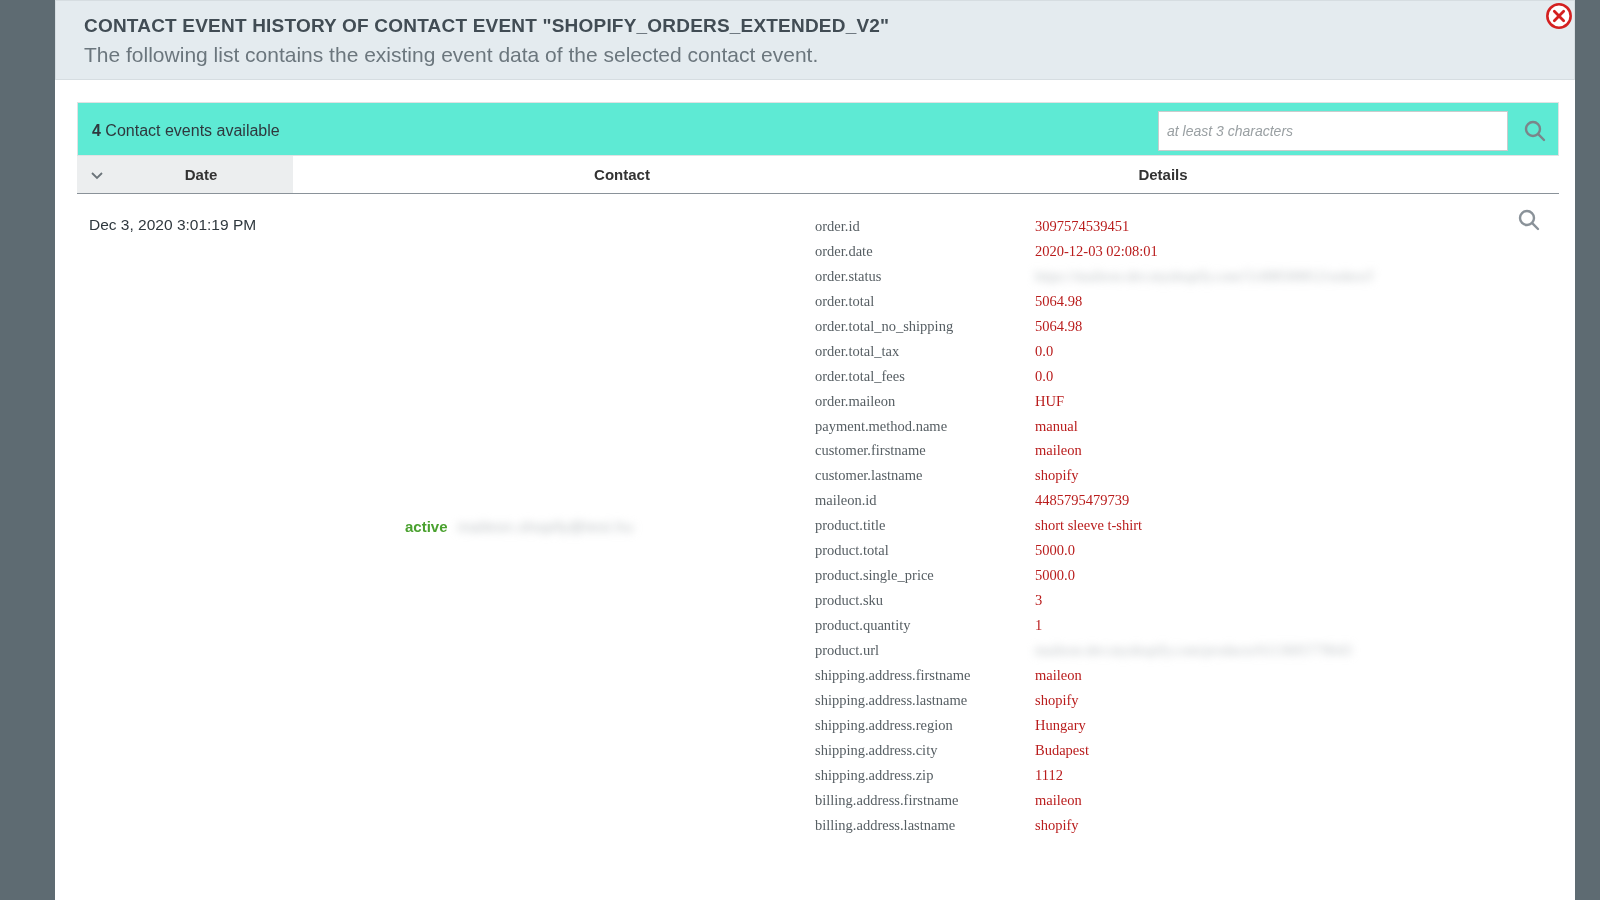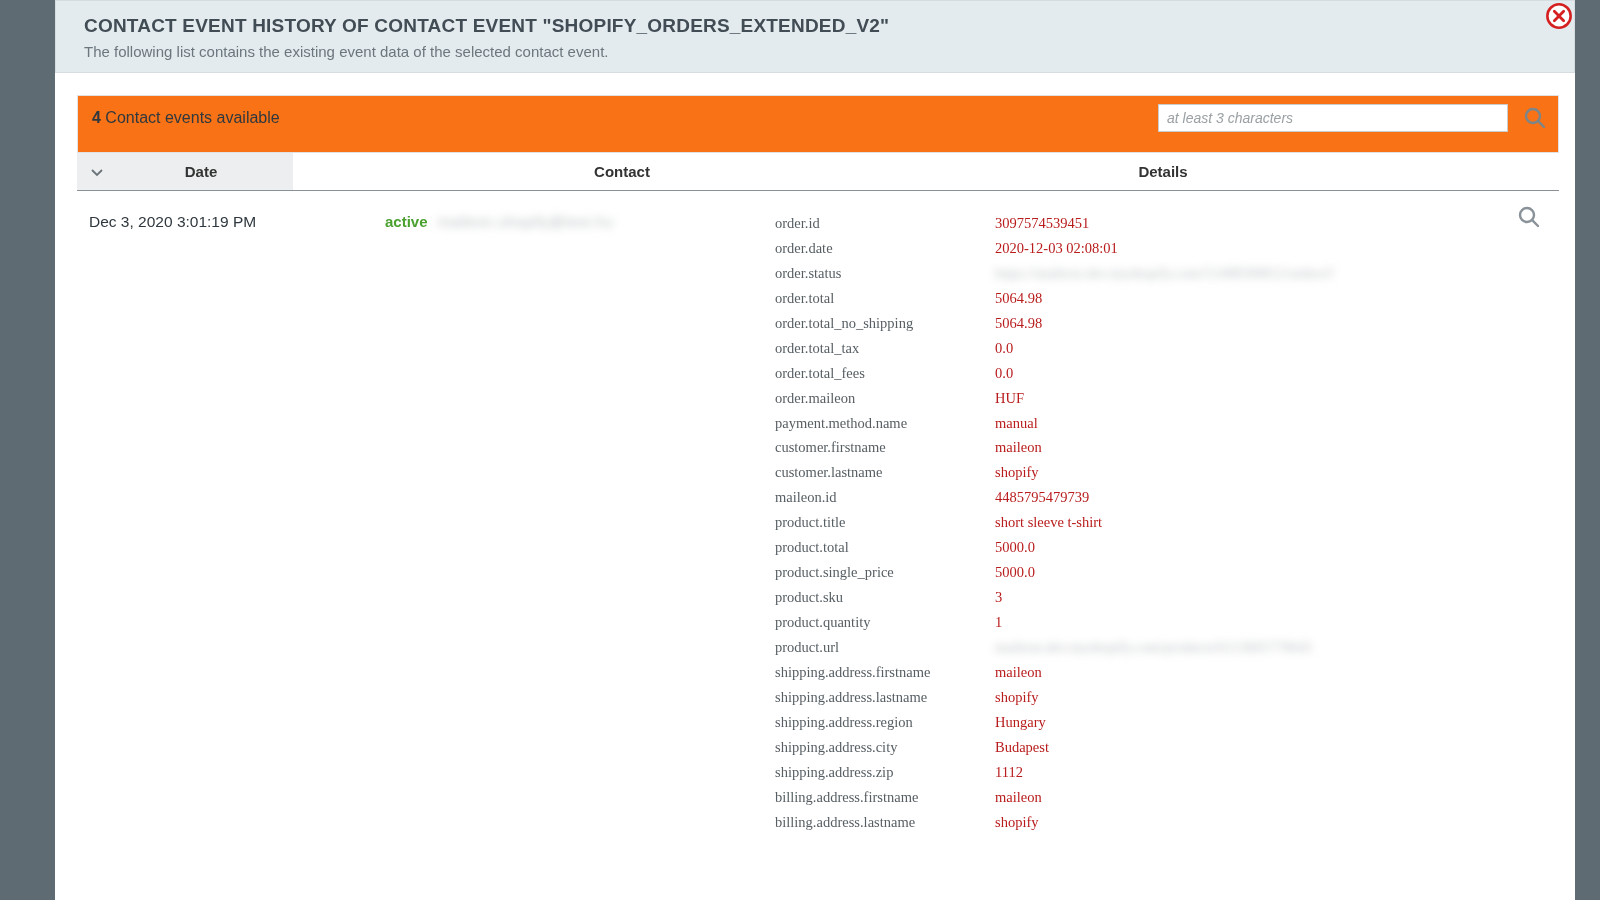--- a/index.html
+++ b/index.html
@@ -35,39 +35,39 @@
       border: 1px solid #d6dde1;
     }
     .header h1 {
       font-size: 19px;
       font-weight: 700;
       color: #414c54;
       letter-spacing: 0.2px;
       text-transform: uppercase;
     }
     .header p {
-      font-size: 15px;
+      font-size: 21px;
       color: #6b767d;
       margin-top: 6px;
     }
     .content-wrap { padding: 22px 16px 0 22px; }
     .toolbar {
-      background: #f97316;
+      background: #5eead4;
       border: 1px solid #e0e2e3;
       display: flex;
       align-items: center;
       justify-content: space-between;
-      padding: 8px 10px 20px 14px;
+      padding: 8px 10px 4px 14px;
     }
     .count { font-size: 16px; color: #2f383e; }
     .count b { font-weight: 700; }
     .search-wrap { display: flex; align-items: center; gap: 14px; }
     .search-input {
       width: 350px;
-      height: 28px;
+      height: 40px;
       border: 1px solid #c9cccd;
       background: #fff;
       padding: 0 8px;
       font-size: 14px;
       font-style: italic;
       color: #555;
       outline: none;
     }
     .search-input::placeholder { color: #9aa0a3; font-style: italic; }
     .search-icon {
@@ -94,30 +94,30 @@
     }
     .chevron {
       position: absolute;
       left: 12px; top: 50%;
       transform: translateY(-50%);
       width: 16px; height: 16px;
       color: #6b747a;
     }
     .col-contact { width: 300px; }
     .col-details { flex: 1; }
-    .trow { display: flex; padding-top: 12px; }
+    .trow { display: flex; padding-top: 12px; gap: 20px; }
     .trow .col-date {
       padding-left: 12px;
       font-size: 15.5px;
       color: #2f383e;
       width: 300px;
     }
     .trow .col-contact {
       display: flex;
-      align-items: flex-start;
+      align-items: center;
       gap: 10px;
       padding-top: 10px;
     }
     .status-active {
       color: #4aa12f;
       font-weight: 600;
       font-size: 15px;
     }
     .blur-text {
       color: #b9bec1;

